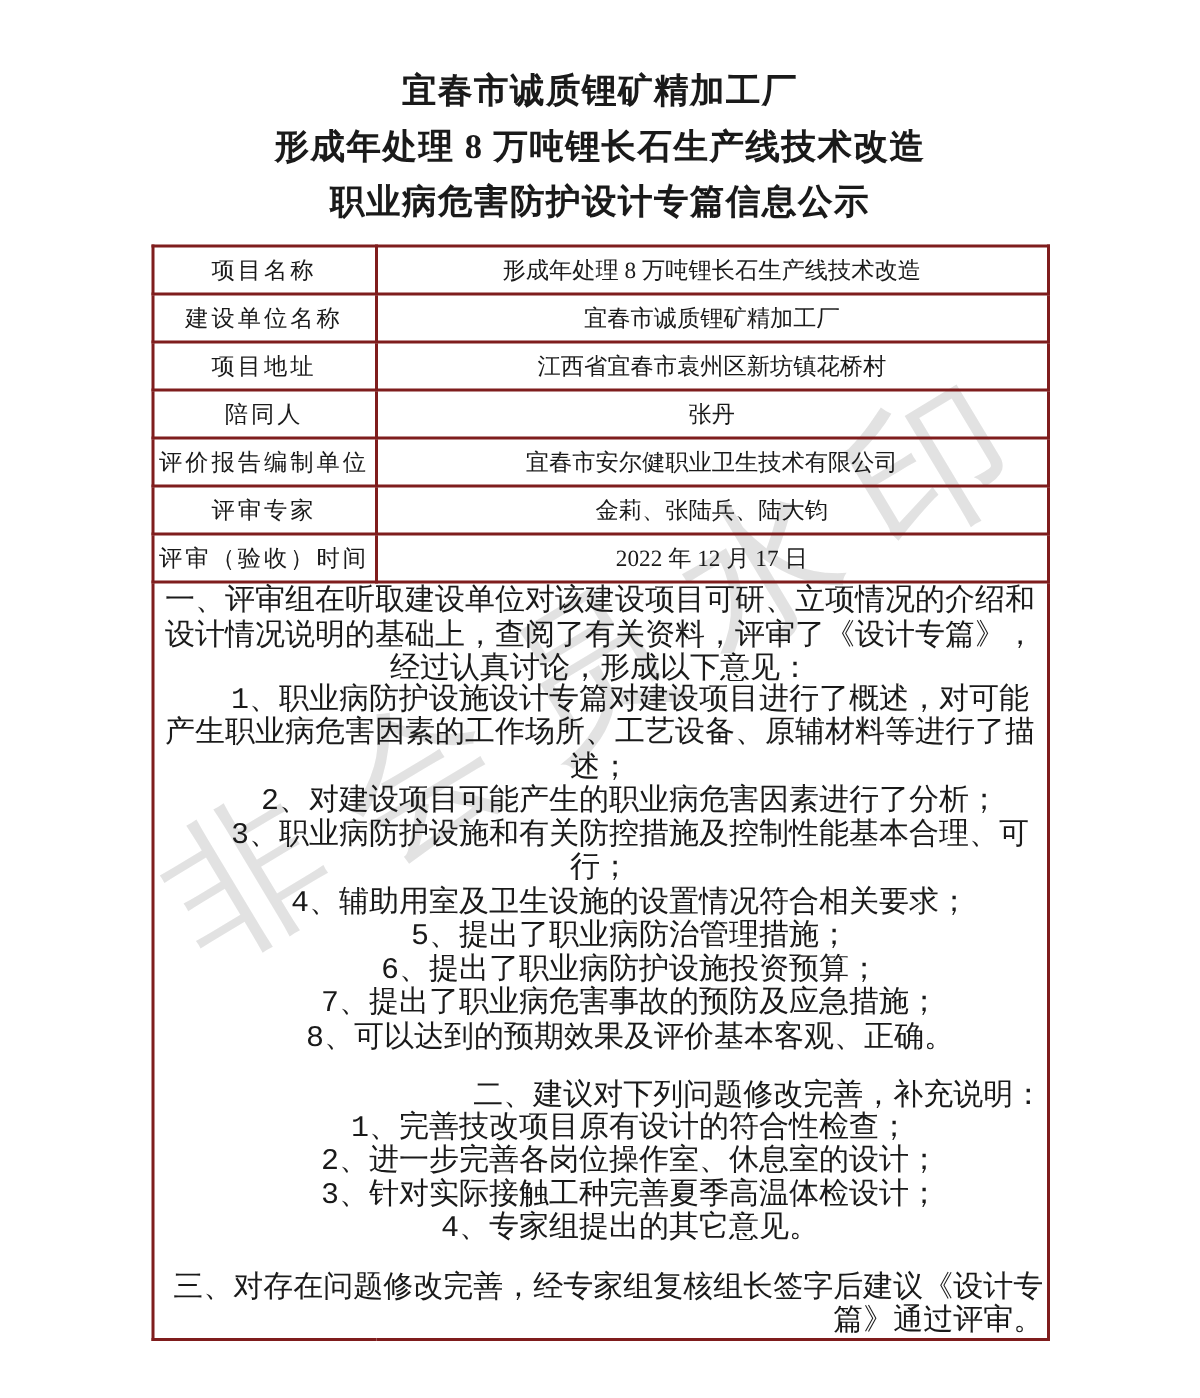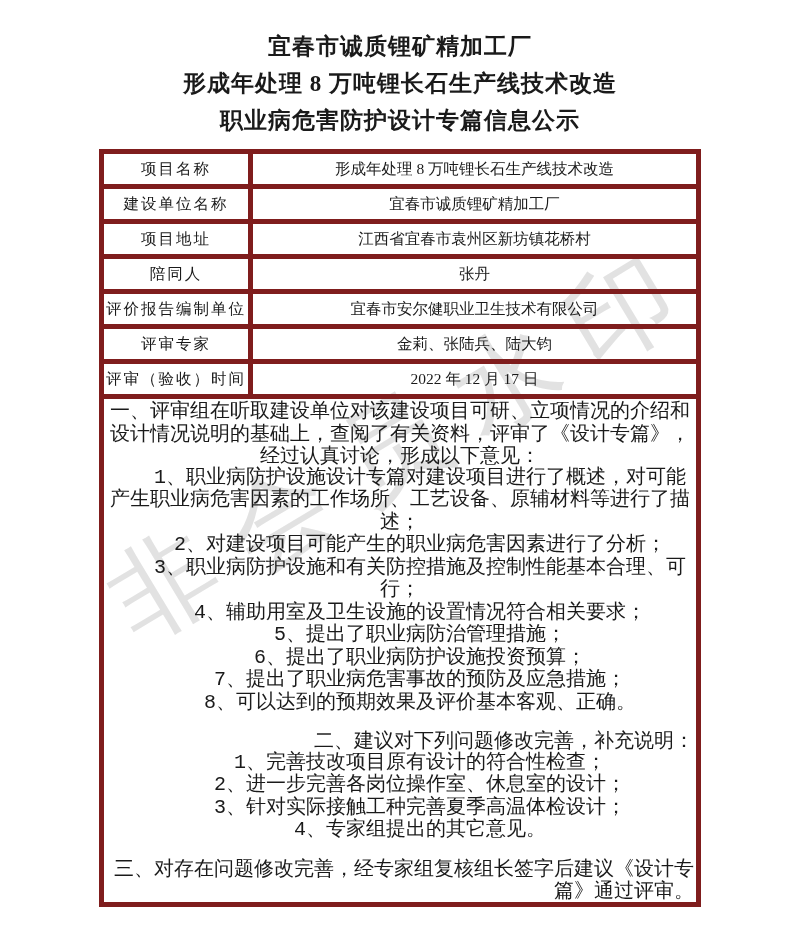--- a/index.html
+++ b/index.html
@@ -25,37 +25,37 @@
     white-space: nowrap;
     color: #d9d9d9;
     opacity: 0.75;
     z-index: 0;
     pointer-events: none;
     font-family: "Liberation Serif", "DejaVu Serif", serif;
   }
   .page {
     position: relative;
     z-index: 1;
-    padding-top: 28px;
+    padding-top: 42px;
   }
   .doc-title {
     text-align: center;
     font-weight: bold;
     font-size: 23px;
     line-height: 37px;
     letter-spacing: 1px;
   }
   table.info-table {
     width: 597px;
     margin: 10px auto 0 auto;
     border-collapse: collapse;
     table-layout: fixed;
   }
   table.info-table td {
-    border: 5px solid #7f1d1d;
+    border: 2px solid #7f1d1d;
     font-size: 15.5px;
     text-align: center;
     vertical-align: middle;
     height: 30px;
     padding: 0 2px;
     overflow: hidden;
   }
   td.label {
     letter-spacing: 2px;
   }

